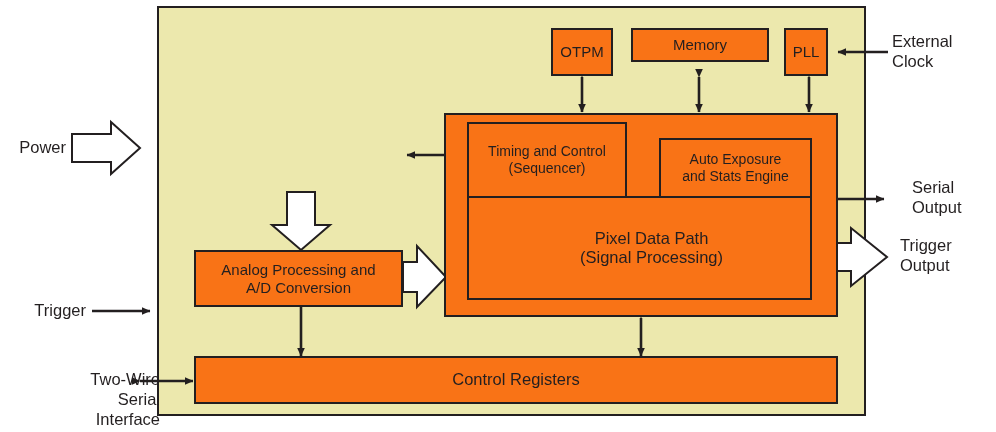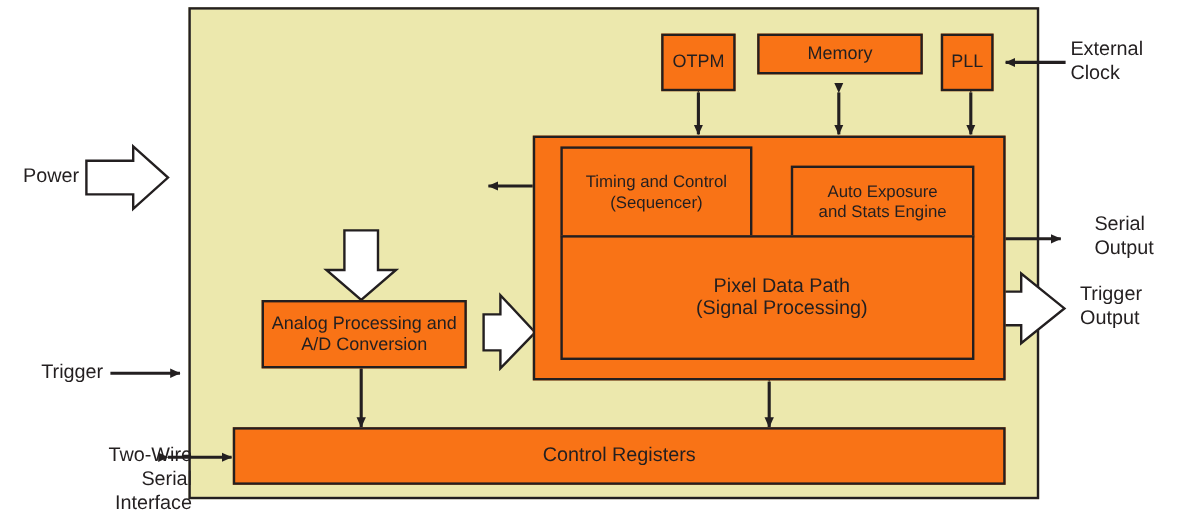--- a/index.html
+++ b/index.html
@@ -132,21 +132,21 @@
     <g>
       <line x1="301" y1="307" x2="301" y2="356" stroke="#231f20" stroke-width="2.6" marker-end="url(#ahR)" marker-start="url(#ahL)"></line>
     </g>
 
     <g>
       <line x1="641" y1="318" x2="641" y2="356" stroke="#231f20" stroke-width="2.6" marker-end="url(#ahR)" marker-start="url(#ahL)"></line>
     </g>
   </svg>
 
 
-  <div class="node fs-mid" style="left:194px; top:250px; width:171px; height:57px;margin-left:24px;">Analog Processing and
+  <div class="node fs-mid" style="left:194px; top:250px; width:209px; height:57px;">Analog Processing and
 A/D Conversion</div>
 
   <div class="node fs-mid" style="left:551px; top:28px; width:62px; height:48px;">OTPM</div>
 
   <div class="node fs-mid" style="left:631px; top:28px; width:138px; height:34px;">Memory</div>
 
   <div class="node fs-mid" style="left:784px; top:28px; width:44px; height:48px;">PLL</div>
 
   <div class="node" style="left:444px; top:113px; width:394px; height:204px;"></div>
 

